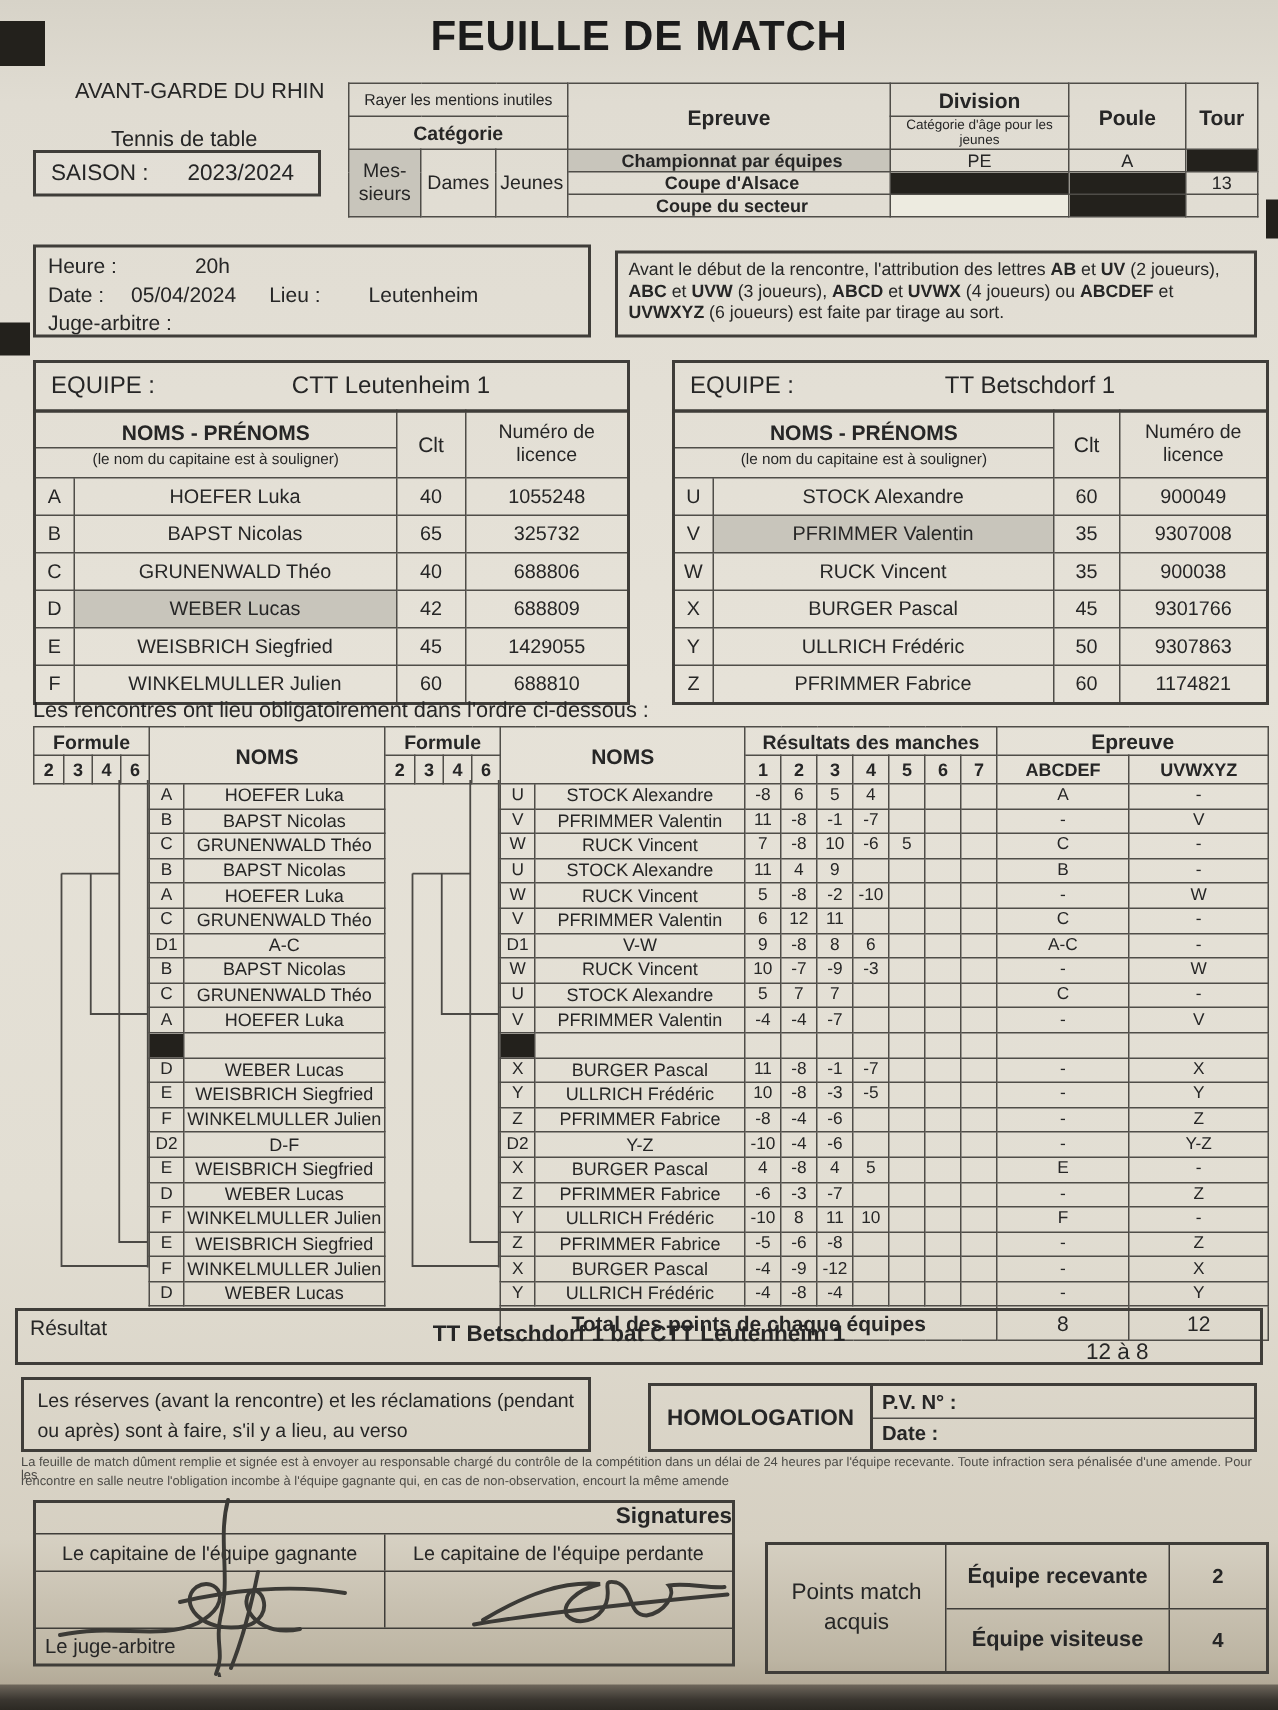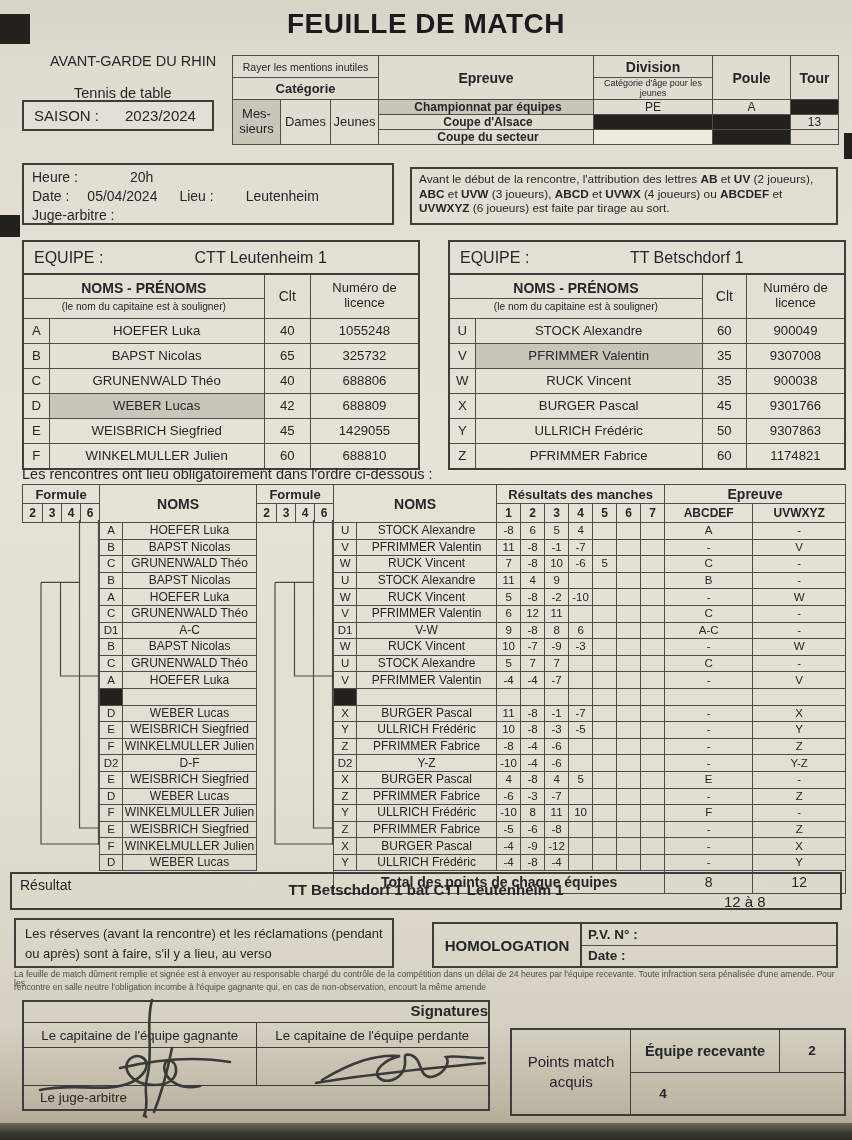--- a/index.html
+++ b/index.html
@@ -69,21 +69,21 @@
   .fineprint{left:14px;width:832px;font-size:8.6px;color:#4c4b47;line-height:1.1;}
   
   .sig{top:1000px;left:22px;width:468px;border:2px solid #3f3d39;box-sizing:border-box;}
   .sig .t{height:20px;text-align:right;font-weight:bold;font-size:15px;border-bottom:1.5px solid #3f3d39;}
   .sig .caps{display:flex;height:24px;border-bottom:1.5px solid #3f3d39;}
   .sig .caps div{flex:1;display:flex;align-items:center;justify-content:center;font-size:13.2px;}
   .sig .caps div:first-child{border-right:1.5px solid #3f3d39;}
   .sig .area{display:flex;height:37px;border-bottom:1.5px solid #3f3d39;}
   .sig .area div{flex:1;}
   .sig .area div:first-child{border-right:1.5px solid #3f3d39;}
-  .sig .ref{height:23px;display:flex;align-items:center;padding-left:16px;font-size:13.5px;}
+  .sig .ref{height:23px;display:flex;align-items:center;padding-left:6px;font-size:13.5px;}
   .sig-ink{top:998px;left:22px;pointer-events:none;}
   
   .pmatch{top:1028px;left:510px;width:336px;height:88px;border:2px solid #3f3d39;display:flex;box-sizing:border-box;}
   .pmatch .lab{width:118px;display:flex;align-items:center;justify-content:center;text-align:center;font-size:15px;line-height:1.35;border-right:1.5px solid #3f3d39;white-space:normal;}
   .pmatch .rows{flex:1;display:flex;flex-direction:column;}
   .pmatch .row{flex:1;display:flex;font-weight:bold;}
   .pmatch .row:first-child{border-bottom:1.5px solid #3f3d39;}
   .pmatch .row .n{flex:1;display:flex;align-items:center;justify-content:center;font-size:14.5px;border-right:1.5px solid #3f3d39;}
   .pmatch .row .v{width:64px;display:flex;align-items:center;justify-content:center;font-size:13.5px;}
   
@@ -898,18 +898,19 @@
   </svg>
 
   <div class="abs pmatch">
     <div class="lab">Points match acquis</div>
     <div class="rows">
       <div class="row">
         <div class="n">Équipe recevante</div>
         <div class="v">2</div>
       </div>
       <div class="row">
+        <div class="n">Équipe visiteuse</div>
         <div class="v">4</div>
       </div>
     </div>
   </div>
 
 </div>
 
 </body></html>

